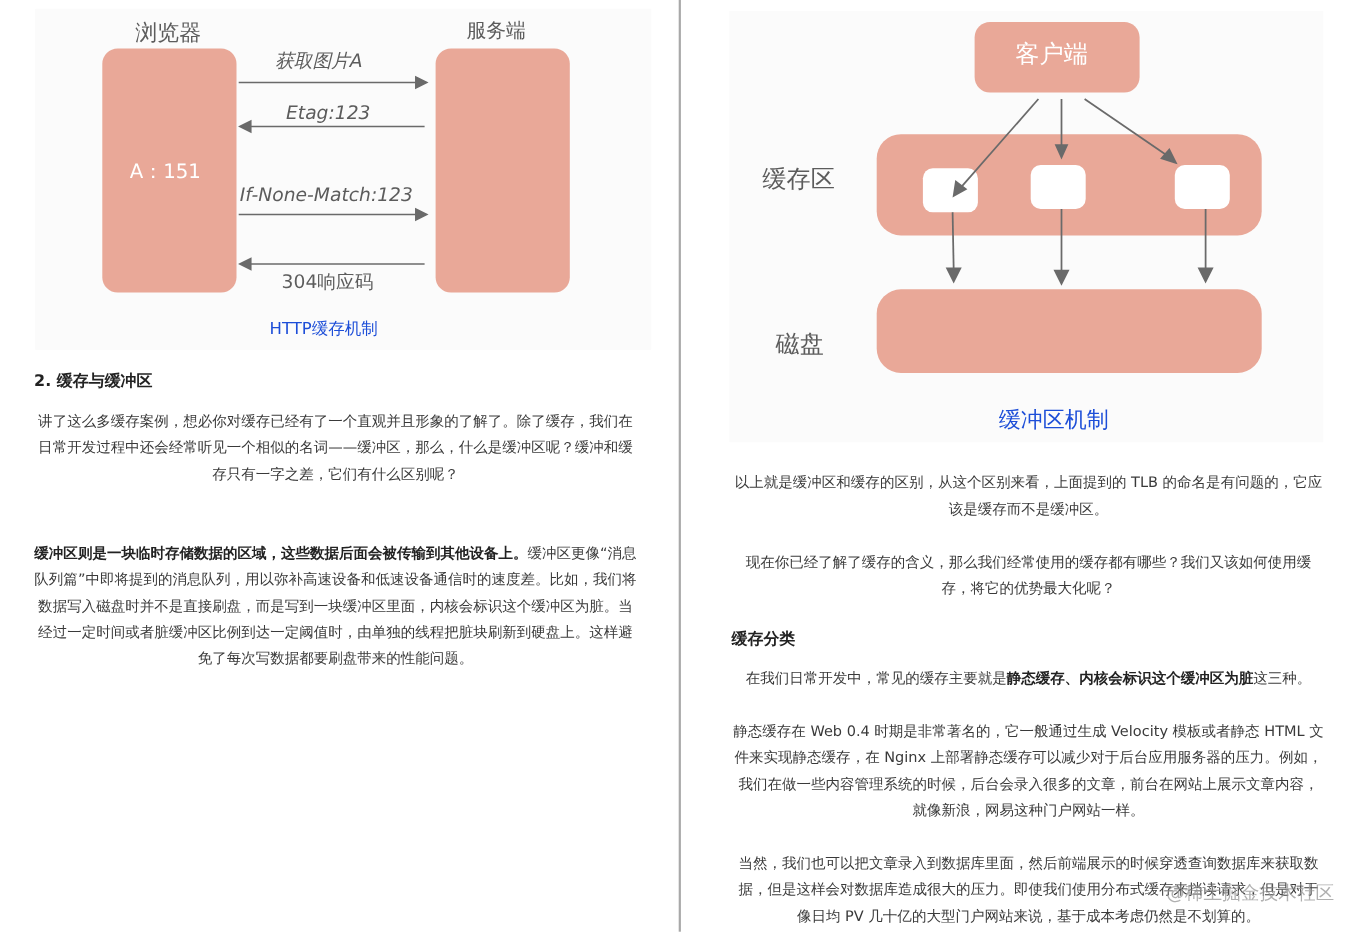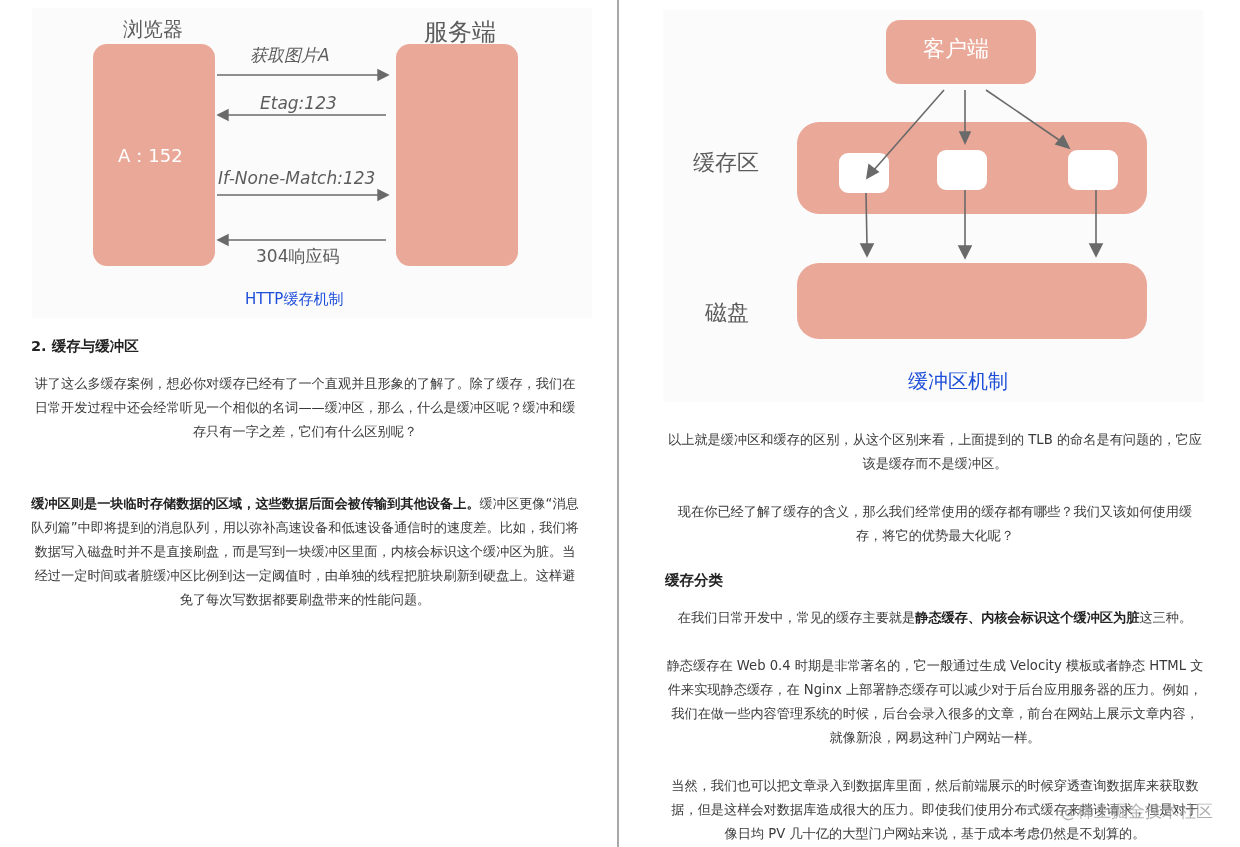--- a/index.html
+++ b/index.html
@@ -19,24 +19,24 @@
   .h{position:absolute;font-weight:bold;font-size:14.5px;color:#222;}
   b{color:#222;}
   .watermark{position:absolute;left:1060px;top:800px;font-size:17px;color:rgba(150,150,150,0.75);white-space:nowrap;}
 </style>
 </head>
 <body>
 
 <div class="page page-left">
   <div class="figure" style="left:32px;top:8px;width:560px;height:310px;">
     <span class="hand" style="left:91px;top:8px;font-size:20px;font-style:normal;">浏览器</span>
-    <span class="hand" style="left:392px;top:8px;font-size:24px;font-style:normal;">服务端</span>
+    <span class="hand" style="left:392px;top:8px;font-size:18px;font-style:normal;">服务端</span>
     <div class="box" style="left:61px;top:36px;width:122px;height:222px;"></div>
     <div class="box" style="left:364px;top:36px;width:122px;height:222px;"></div>
-    <span class="hand" style="left:86px;top:136px;font-size:18px;color:#ffffff;font-style:normal;">A：152</span>
+    <span class="hand" style="left:86px;top:136px;font-size:18px;color:#ffffff;font-style:normal;">A：151</span>
 
     <span class="hand" style="left:218px;top:36px;font-size:17px;">获取图片A</span>
     <span class="hand" style="left:228px;top:85px;font-size:17px;">Etag:123</span>
     <span class="hand" style="left:186px;top:160px;font-size:17px;">If-None-Match:123</span>
     <span class="hand" style="left:224px;top:237px;font-size:17px;font-style:normal;">304响应码</span>
 
     <svg class="arrows" width="560" height="310">
       <g stroke="#6a6a6a" stroke-width="1.4" fill="#6a6a6a">
         <line x1="185" y1="67" x2="350" y2="67"></line>
           <polygon points="356,67 346,62 346,72"></polygon>

